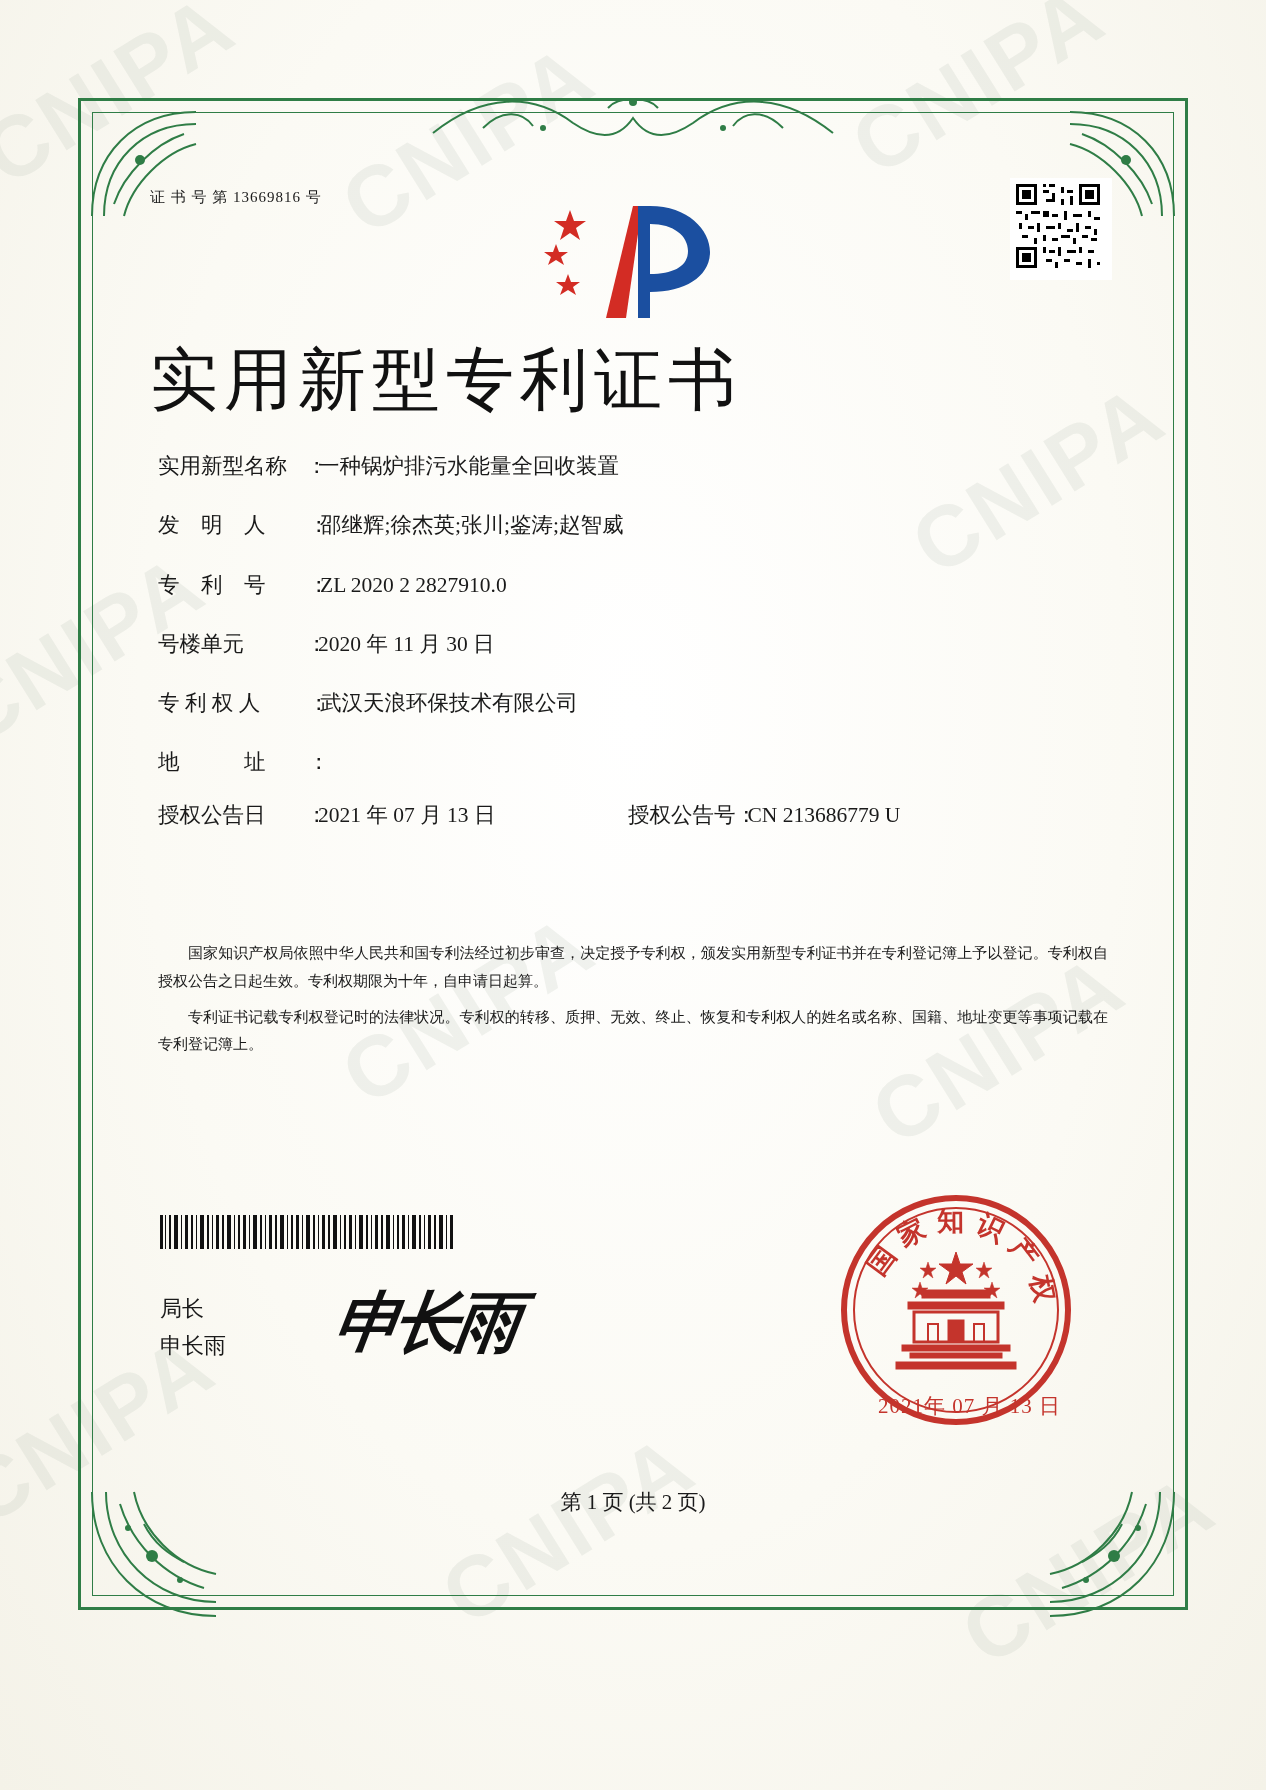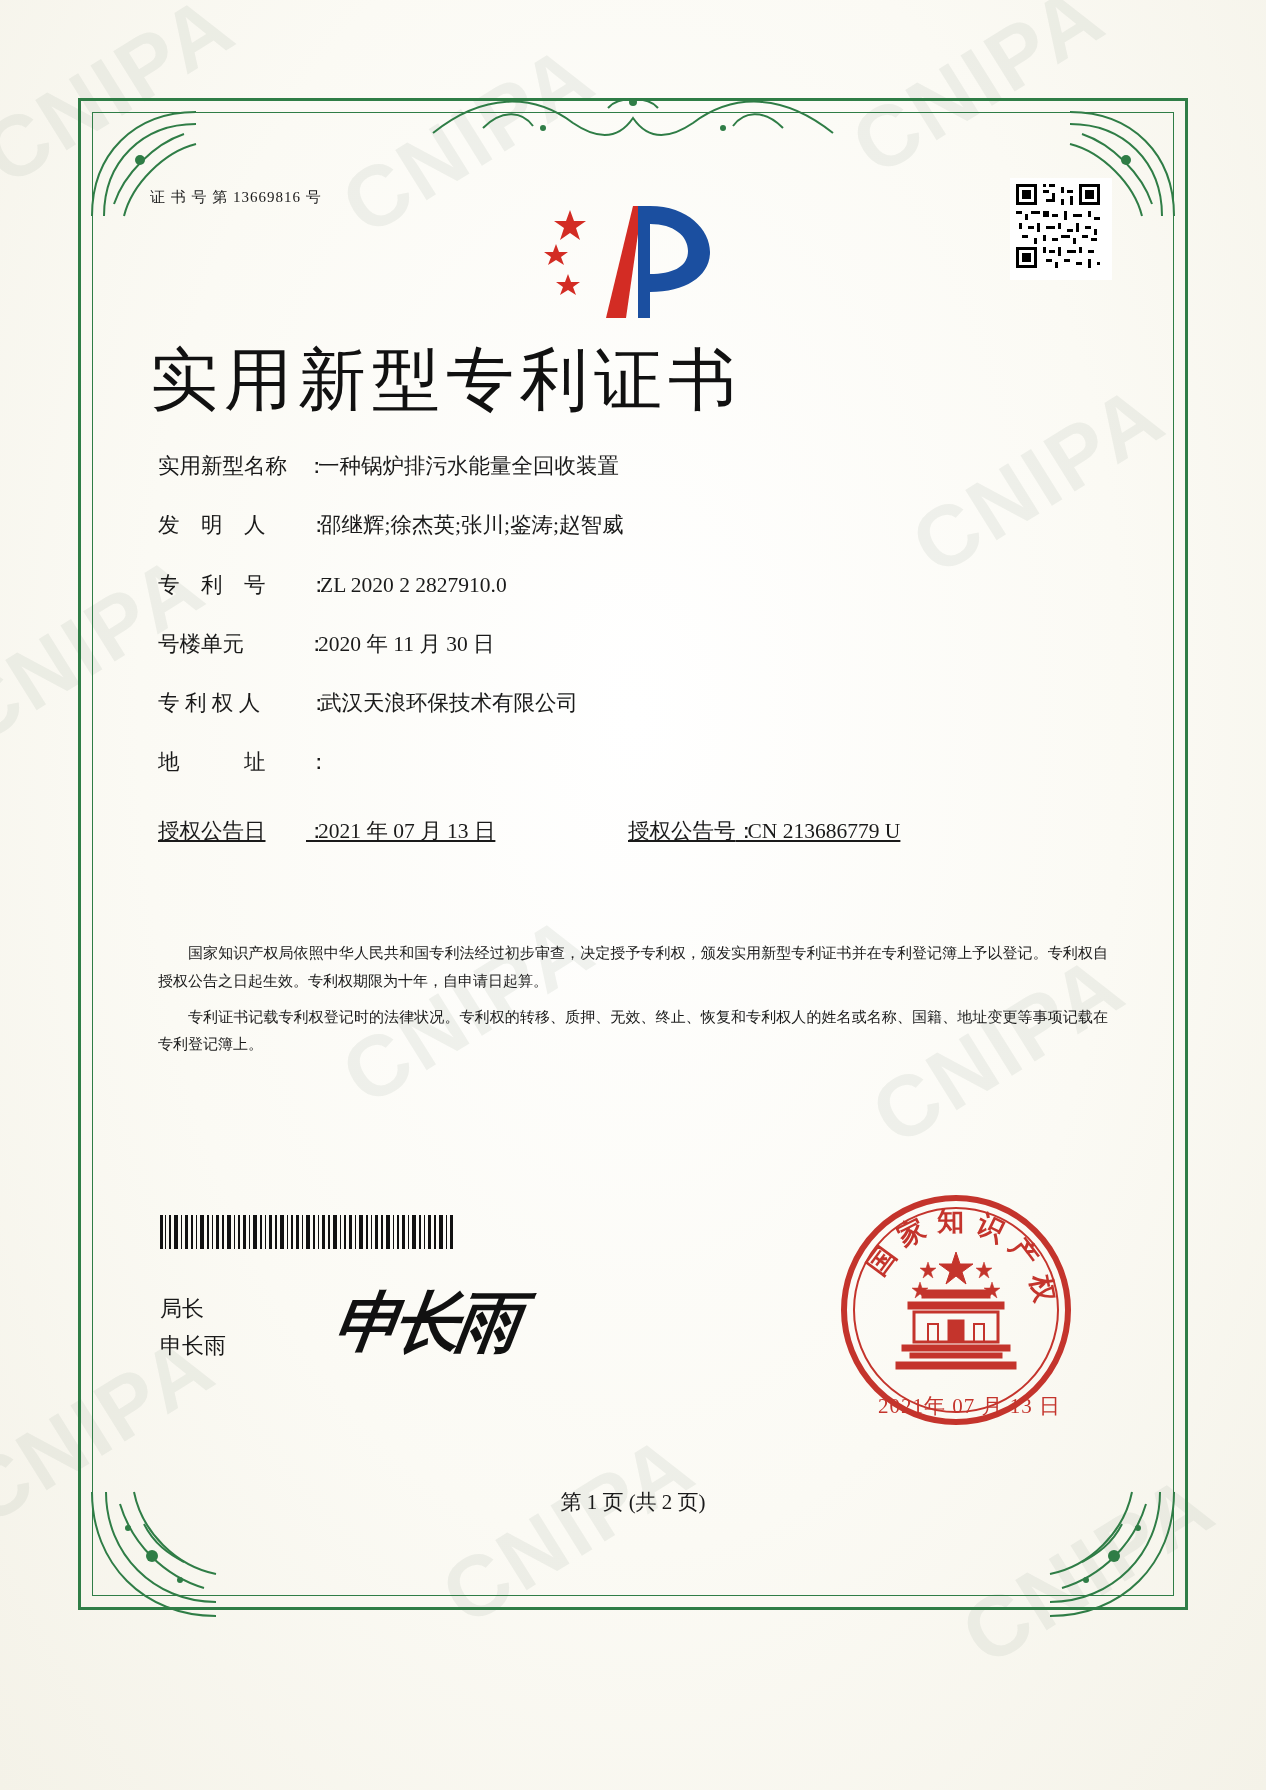--- a/index.html
+++ b/index.html
@@ -130,21 +130,20 @@
     display: flex;
     justify-content: space-between;
     padding-right: 2px;
   }
   .f-colon { width: 12px; flex: 0 0 12px; }
   .f-value { flex: 1; }
 
   .two-col {
     display: flex;
     margin-bottom: 36px;
-    text-decoration: underline;
   }
   .two-col .col-a { width: 470px; display: flex; }
   .two-col .col-b { display: flex; }
 
   .paras {
     position: absolute;
     top: 770px;
     left: 8px;
     width: 950px;
     font-size: 15px;
@@ -420,21 +419,21 @@
         <div class="f-colon">：</div>
         <div class="f-value">2020 年 11 月 30 日</div>
       </div>
 
       <div class="field-row">
         <div class="f-label spread">专 利 权 人</div>
         <div class="f-colon">：</div>
         <div class="f-value">武汉天浪环保技术有限公司</div>
       </div>
 
-      <div class="field-row" style="margin-bottom:36px;">
+      <div class="field-row" style="margin-bottom:20px;">
         <div class="f-label spread">地　　　址</div>
         <div class="f-colon">：</div>
       </div>
 
       <div class="two-col">
         <div class="col-a">
           <div class="f-label">授权公告日</div>
           <div class="f-colon">：</div>
           <div class="f-value">2021 年 07 月 13 日</div>
         </div>

